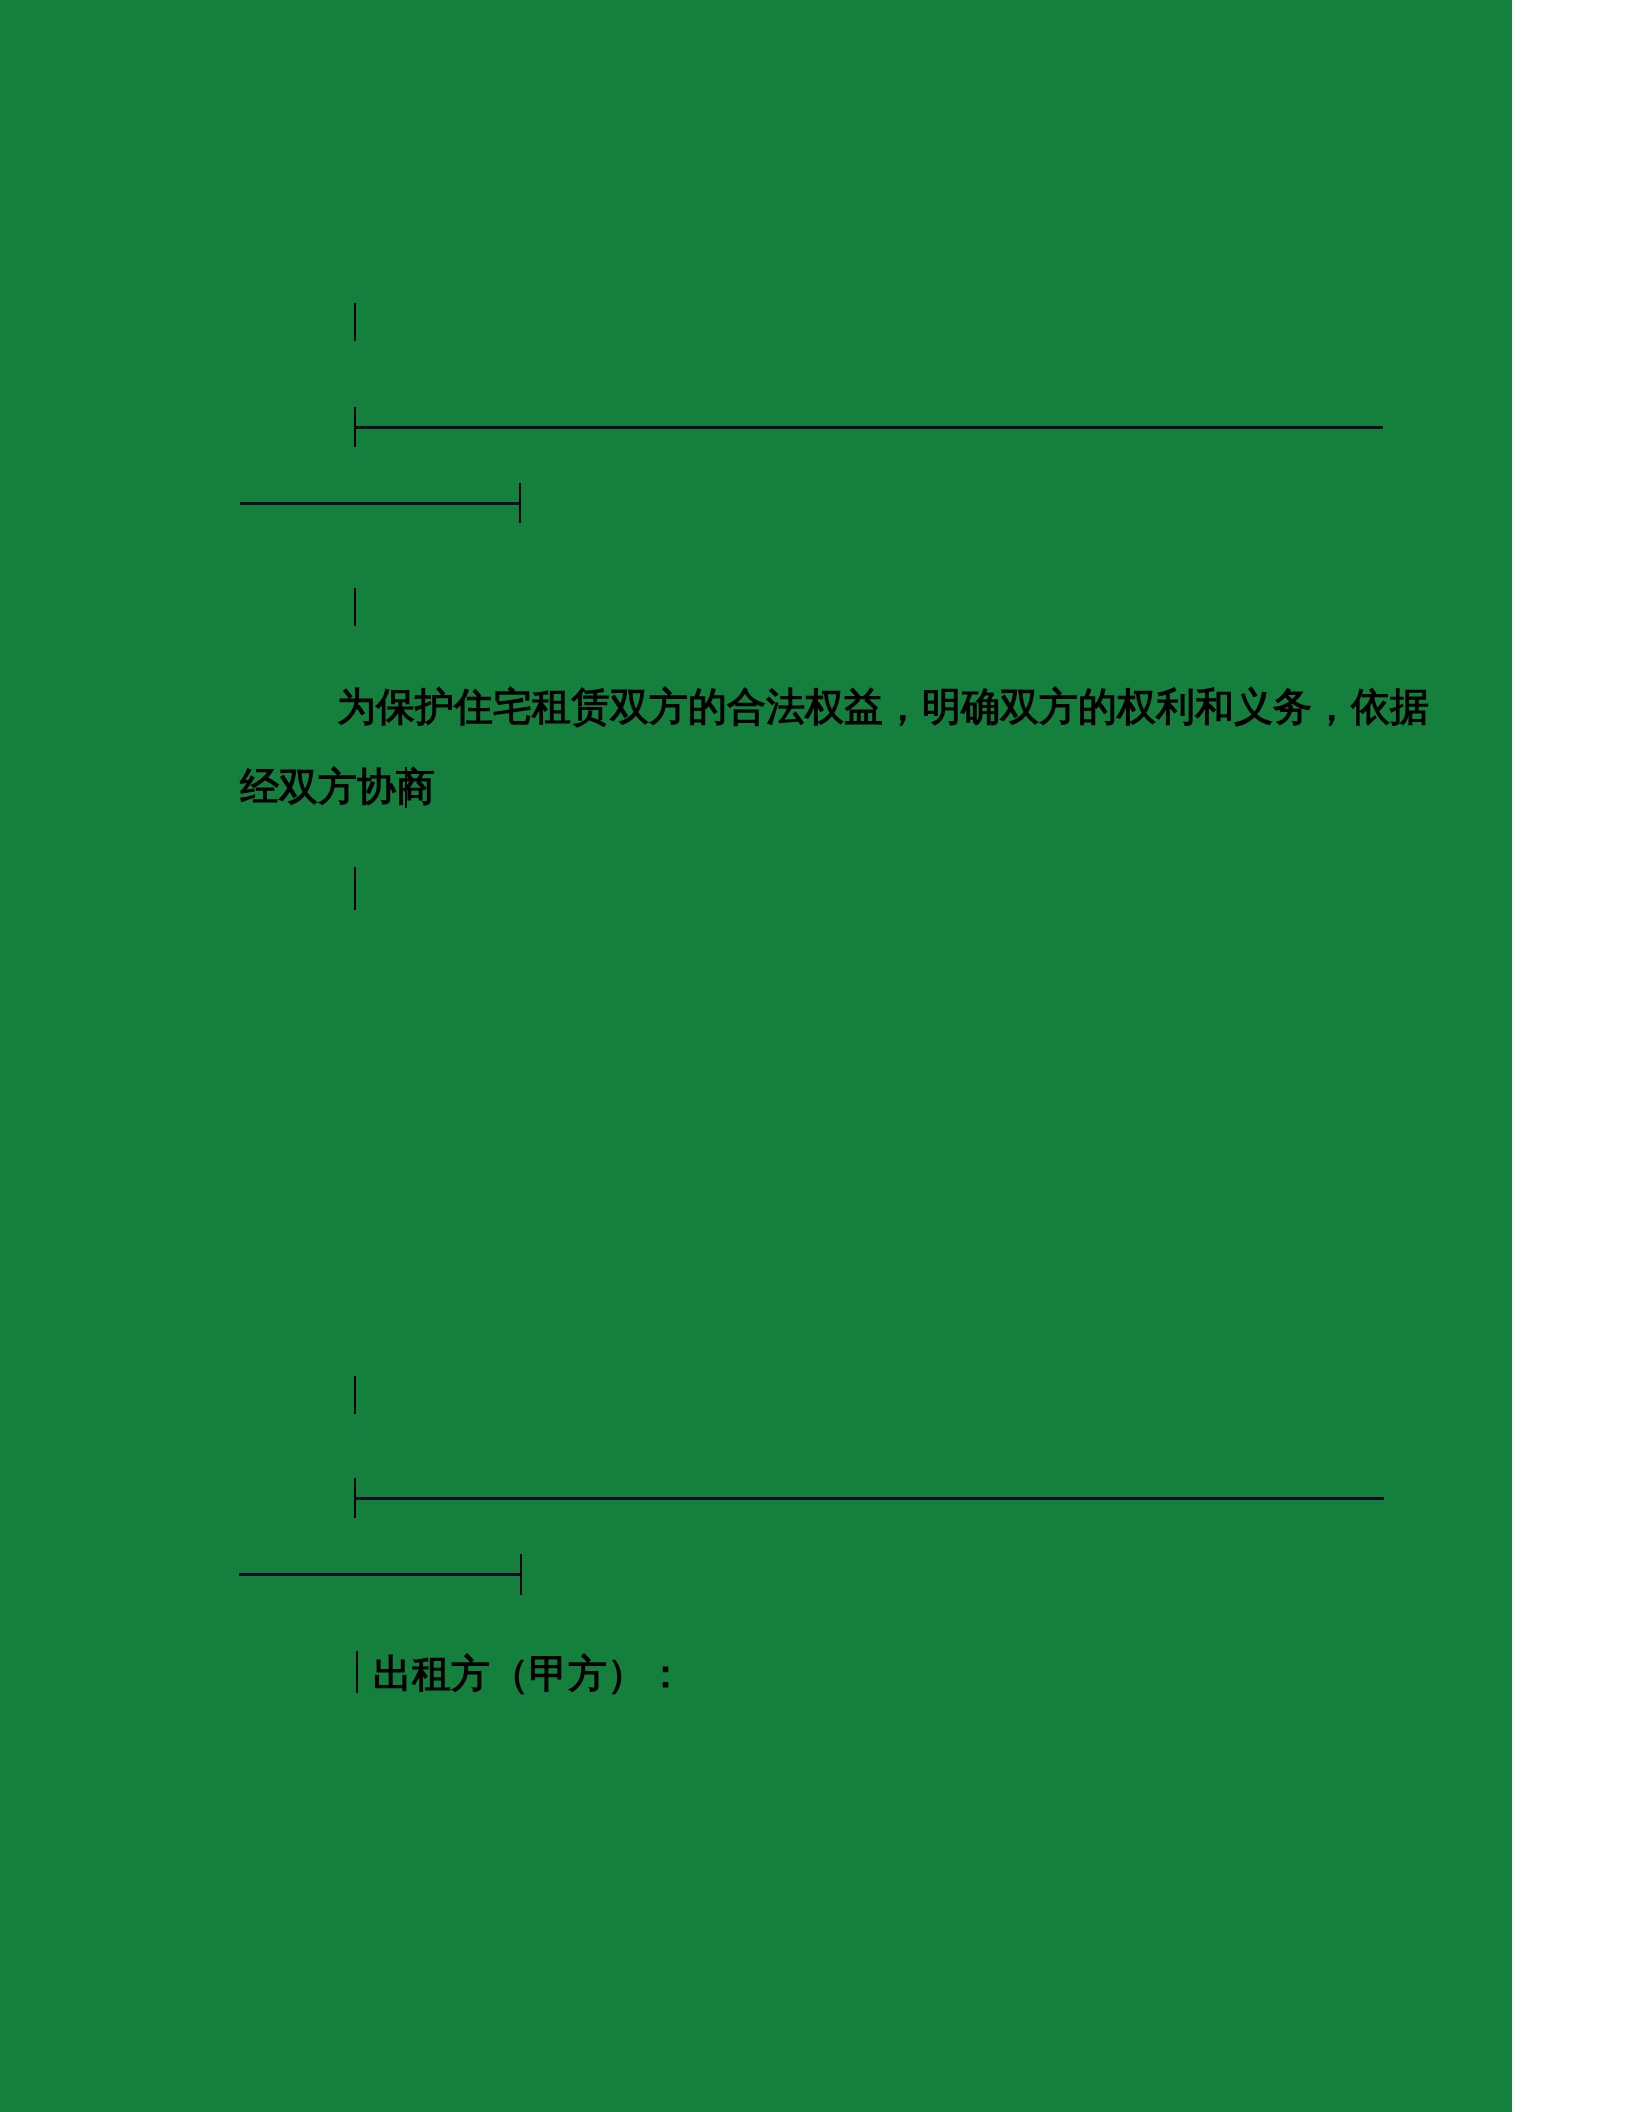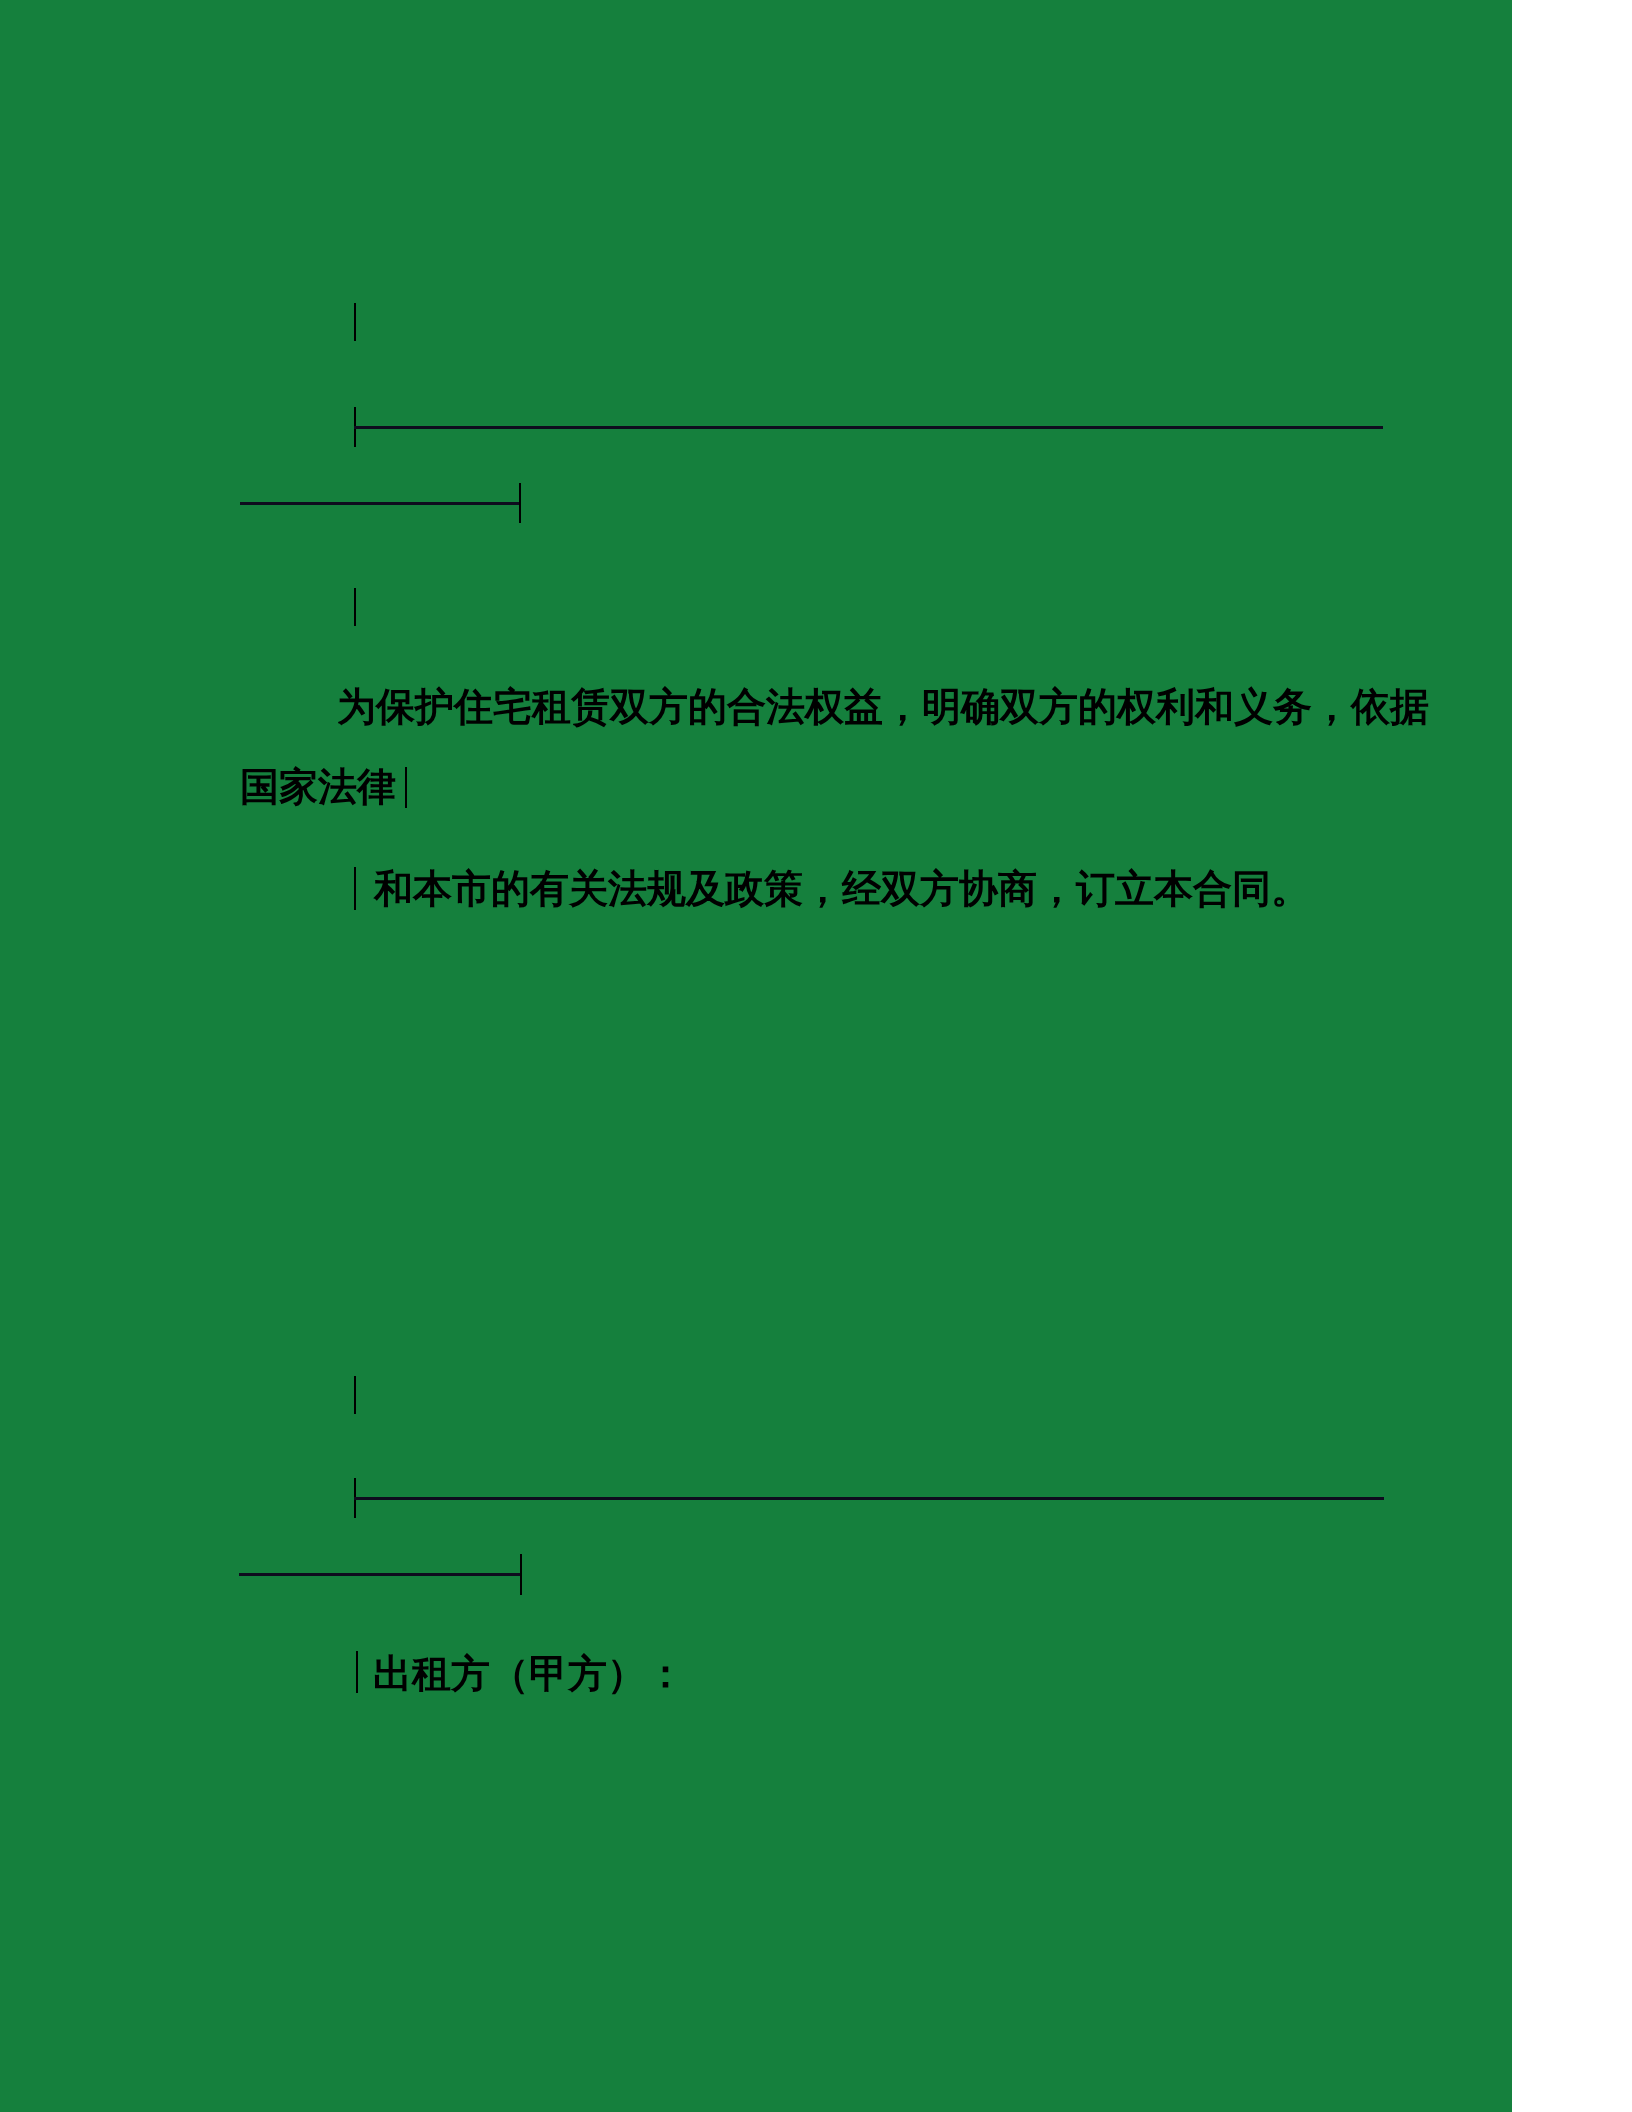--- a/index.html
+++ b/index.html
@@ -49,25 +49,24 @@
   <div class="vbar" style="left: 354px; top: 407px; height: 40px; background: rgb(0, 0, 0);"></div>
   <div class="hline" style="left: 354px; top: 426px; width: 1029px; background: rgb(14, 12, 30);"></div>
 
   <div class="hline" style="left: 240px; top: 502px; width: 280px; background: rgb(14, 12, 30);"></div>
   <div class="vbar" style="left: 519px; top: 483px; height: 40px; background: rgb(0, 0, 0);"></div>
 
   <div class="vbar" style="left: 354px; top: 588px; height: 38px; background: rgb(0, 0, 0);"></div>
 
   <div class="doctext" style="left: 337px; top: 686px; color: rgb(0, 0, 0);">为保护住宅租赁双方的合法权益，明确双方的权利和义务，依据</div>
 
-  <div class="doctext" style="left: 240px; top: 766px; color: rgb(0, 0, 0);">国家法律</div>
+  <div class="doctext" style="left: 240px; top: 766px; color: rgb(0, 0, 0);">经双方协商</div>
   <div class="vbar" style="left: 405px; top: 767px; height: 41px; background: rgb(0, 0, 0);"></div>
 
   <div class="vbar" style="left: 354px; top: 867px; height: 43px; background: rgb(0, 0, 0);"></div>
-  <div class="doctext" style="left: 374px; top: 868px; color: rgb(0, 0, 0);">和本市的有关法规及政策，经双方协商，订立本合同。</div>
 
   <div class="vbar" style="left: 354px; top: 1376px; height: 38px; background: rgb(0, 0, 0);"></div>
 
   <div class="vbar" style="left: 354px; top: 1478px; height: 40px; background: rgb(0, 0, 0);"></div>
   <div class="hline" style="left: 354px; top: 1497px; width: 1030px; background: rgb(14, 12, 30);"></div>
 
   <div class="hline" style="left: 239px; top: 1573px; width: 282px; background: rgb(14, 12, 30);"></div>
   <div class="vbar" style="left: 520px; top: 1554px; height: 41px; background: rgb(0, 0, 0);"></div>
 
   <div class="vbar" style="left: 356px; top: 1651px; height: 42px; background: rgb(0, 0, 0);"></div>

